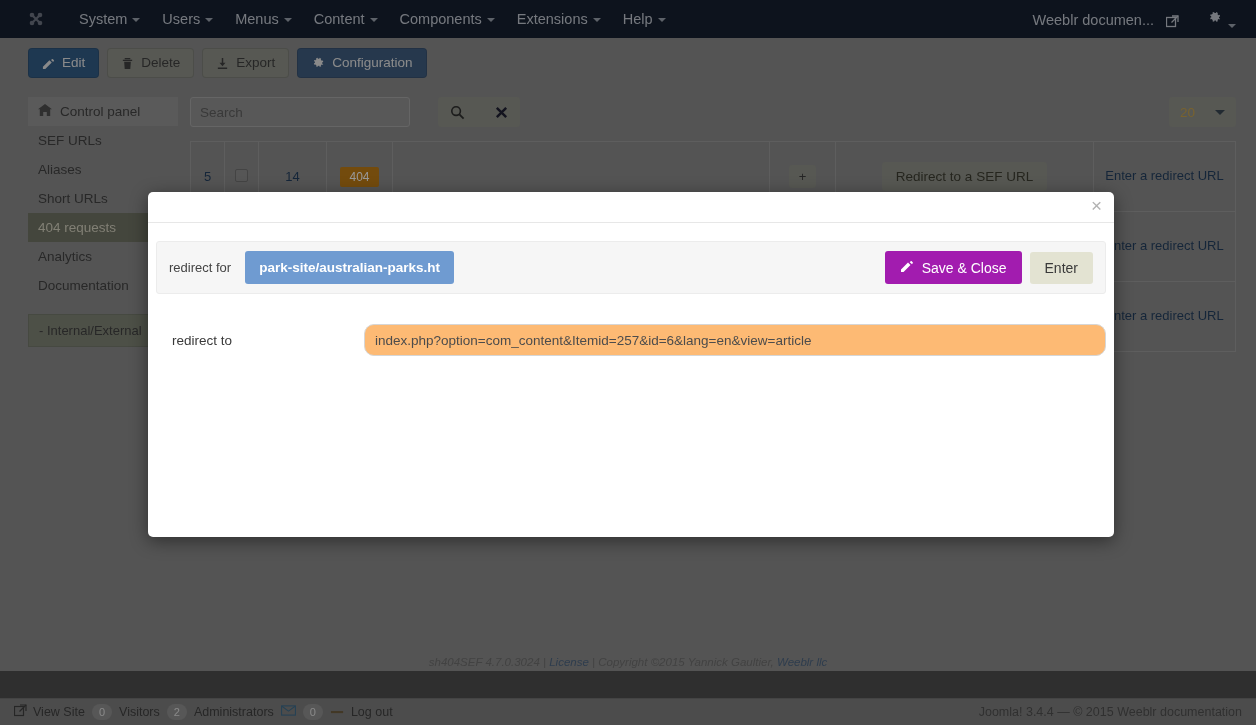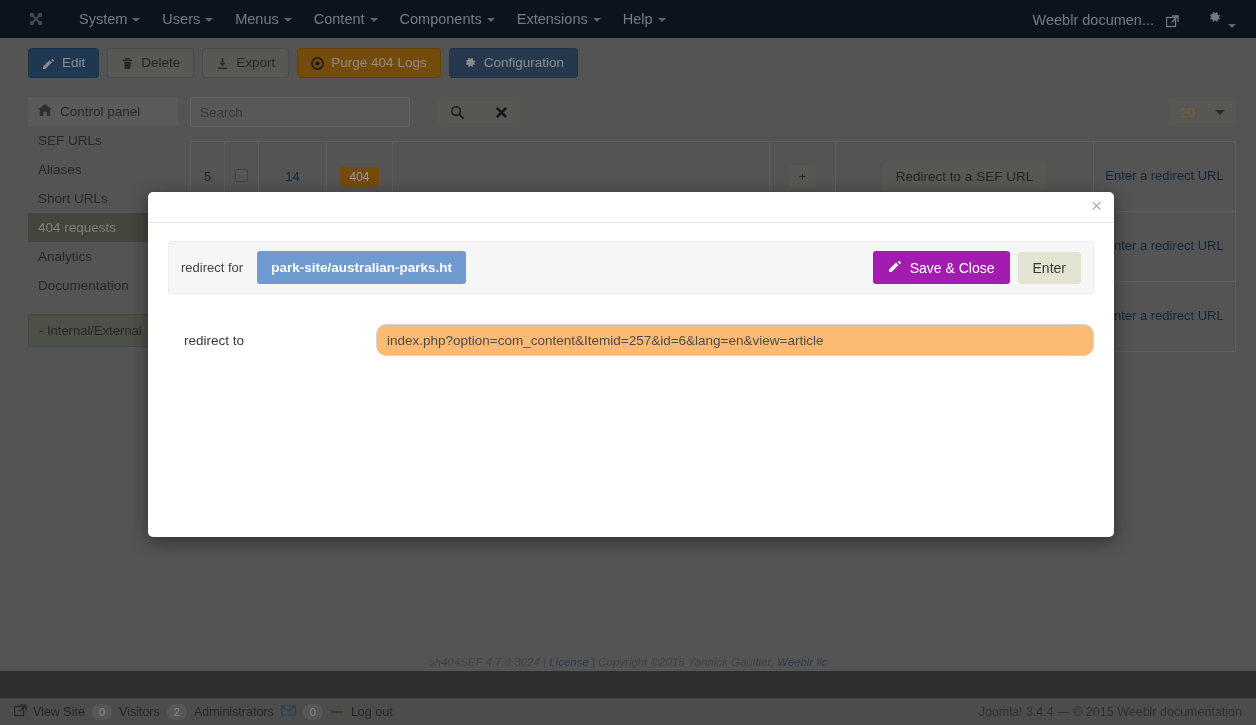--- a/index.html
+++ b/index.html
@@ -172,21 +172,21 @@
     box-shadow:0 4px 18px rgba(0,0,0,.45);
     display:flex; flex-direction:column; overflow:hidden;
   }
   .modal-head {
     height:31px; border-bottom:1px solid #e7e7e7; position:relative; flex:none;
   }
   .modal-x {
     position:absolute; right:12px; top:4px; font-size:19px; color:#b3b3b3;
     cursor:pointer; line-height:1;
   }
-  .modal-body { padding:18px 20px 0; }
+  .modal-body { padding:18px 8px 0; }
   .redirect-bar {
     background:#f6f6f6; border:1px solid #ececec; border-radius:3px;
     padding:9px 12px; display:flex; align-items:center; gap:14px;
   }
   .rf-label { font-size:13px; color:#444; }
   .rf-badge {
     background:#6f9bd1; color:#fff; font-size:13.5px; padding:9px 14px;
     border-radius:3px; font-weight:bold;
   }
   .modal-actions { margin-left:auto; display:flex; gap:8px; align-items:center; }
@@ -282,29 +282,20 @@
       </span>
       <span>Delete</span>
     </div>
     <div class="btn btn-grey">
       <span>
         <svg width="13" height="13" viewBox="0 0 14 14">
             <path fill="#3c3c3c" d="M6.2 1h1.6v5.3h2.4L7 10 3.8 6.3h2.4zM2 11.3h10V13H2z"></path>
           </svg>
       </span>
       <span>Export</span>
-    </div>
-    <div class="btn btn-purge">
-      <span>
-        <svg width="13" height="13" viewBox="0 0 14 14">
-            <circle cx="7" cy="7" r="6" fill="none" stroke="#2b2b2b" stroke-width="2"></circle>
-            <circle cx="7" cy="7" r="2.3" fill="#2b2b2b"></circle>
-          </svg>
-      </span>
-      <span>Purge 404 Logs</span>
     </div>
     <div class="btn btn-config">
       <span>
         <svg width="14" height="14" viewBox="0 0 16 16">
             <path fill="#e7e7e7" d="M8 5.2A2.8 2.8 0 1 0 8 10.8 2.8 2.8 0 0 0 8 5.2zm0 4.2a1.4 1.4 0 1 1 0-2.8 1.4 1.4 0 0 1 0 2.8z"></path>
             <path fill="#e7e7e7" d="M14 9.1l-1.2-.3a4.9 4.9 0 0 0 0-1.6l1.2-.3-.5-1.8-1.2.4a5 5 0 0 0-1.1-1.1l.4-1.2L9.8 2l-.3 1.2a4.9 4.9 0 0 0-1.6 0L7.6 2l-1.8.6.4 1.2a5 5 0 0 0-1.1 1.1l-1.2-.4L3.3 6l1.2.3a4.9 4.9 0 0 0 0 1.6L3.3 8.2l.6 1.8 1.2-.4a5 5 0 0 0 1.1 1.1l-.4 1.2 1.8.5.3-1.2a4.9 4.9 0 0 0 1.6 0l.3 1.2 1.8-.5-.4-1.2a5 5 0 0 0 1.1-1.1l1.2.4z"></path>
           </svg>
       </span>
       <span>Configuration</span>
     </div>

